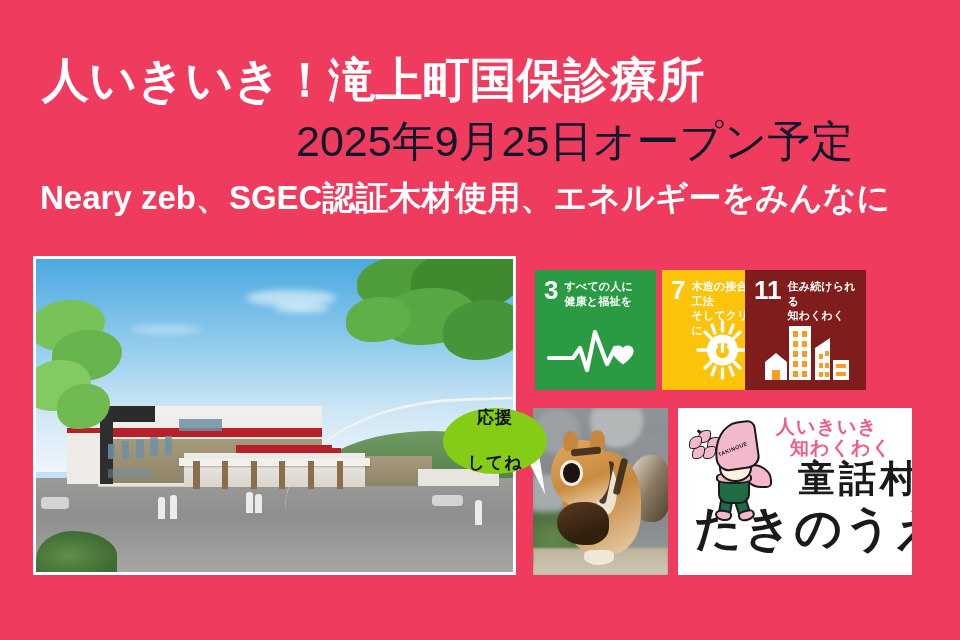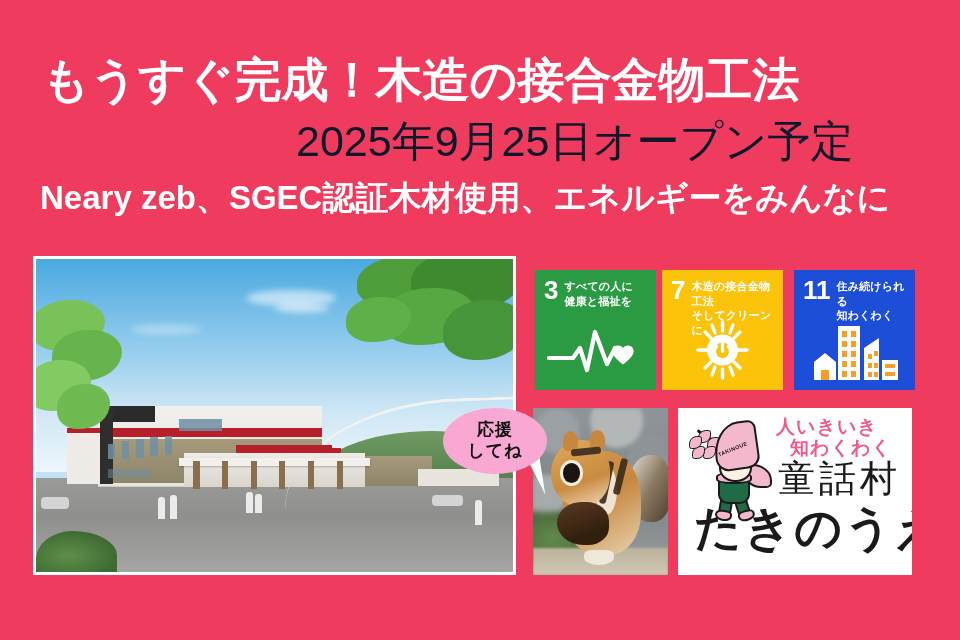--- a/index.html
+++ b/index.html
@@ -121,43 +121,43 @@
   .bush{
     position:absolute;left:0;bottom:0;width:17%;height:13%;
     background:radial-gradient(ellipse at 40% 60%,#5f8f4a 0%,#3f6b33 70%);
     border-radius:45% 55% 0 0/70% 60% 0 0;
   }
 
   
   .bubble{
     position:absolute;left:443px;top:408px;
     width:104px;height:66px;
-    background:#f9a8d4;border-radius:50%;
+    background:#84cc16;border-radius:50%;
     z-index:6;
-    display:flex;flex-direction:column;align-items:center;justify-content:center;
+    display:flex;flex-direction:column;align-items:center;justify-content:space-between;
     color:#111;font-size:17px;line-height:1.22;font-weight:600;
     letter-spacing:1px;
   }
   .bubble-tail{
     position:absolute;left:530px;top:452px;z-index:5;
     width:0;height:0;
     border-left:10px solid transparent;
     border-right:4px solid transparent;
     border-top:44px solid #ffffff;
     transform:rotate(-14deg);
   }
 
   
   .sdg{
     position:absolute;top:270px;width:121px;height:120px;
     overflow:hidden;
   }
   .sdg.s3 {left:535px;background:#2a9b43;}
   .sdg.s7 {left:662px;background:#fcc30b;}
-  .sdg.s11{left:794px;background:#1d4ed8;}
+  .sdg.s11{left:745px;background:#7f1d1d;}
   .sdg-head{
     position:absolute;left:9px;top:9px;right:6px;
     display:flex;align-items:flex-start;gap:6px;
   }
   .sdg-num{
     color:#fff;font-weight:700;line-height:.9;
     font-size:26px;flex:0 0 auto;
   }
   .sdg-txt{
     color:#fff;font-size:11px;line-height:1.32;font-weight:700;
@@ -231,22 +231,22 @@
     background:#ffffff;
     overflow:hidden;
   }
   .logo-catch{
     position:absolute;left:98px;top:8px;
     color:#ef5b8c;font-size:19px;font-weight:700;line-height:1.12;
     letter-spacing:1px;white-space:nowrap;
   }
   .logo-catch .l2{margin-left:14px;display:block;}
   .logo-kanji{
-    position:absolute;left:100px;top:52px;
-    color:#1a1a1a;font-size:37px;font-weight:400;line-height:1;
+    position:absolute;left:120px;top:52px;
+    color:#1a1a1a;font-size:37px;font-weight:700;line-height:1;
     letter-spacing:4px;white-space:nowrap;
   }
   .logo-kana{
     position:absolute;left:16px;top:96px;
     color:#1a1a1a;font-size:47px;font-weight:700;line-height:1;
     letter-spacing:2px;white-space:nowrap;
   }
   .mascot{position:absolute;left:10px;top:12px;width:92px;height:92px;}
   .m-hat{
     position:absolute;left:26px;top:2px;width:40px;height:44px;
@@ -297,21 +297,21 @@
   .m-petal{
     position:absolute;width:11px;height:11px;background:#f4b8cc;
     border:1.6px solid #1a1a1a;border-radius:60% 20% 60% 20%;
   }
 </style>
 </head>
 <body>
 
 <div id="poster">
 
-  <div class="headline-1">もうすぐ完成！木造の接合金物工法</div>
+  <div class="headline-1">人いきいき！滝上町国保診療所</div>
   <div class="headline-2">2025年9月25日オープン予定</div>
   <div class="headline-3">Neary  zeb、SGEC認証木材使用、エネルギーをみんなに</div>
 
   <div class="render-frame">
     <div class="render-photo">
       <div class="sky"></div>
       <div class="cloud c1"></div>
       <div class="cloud c2"></div>
       <div class="cloud c3"></div>
       <div class="hill"></div>

